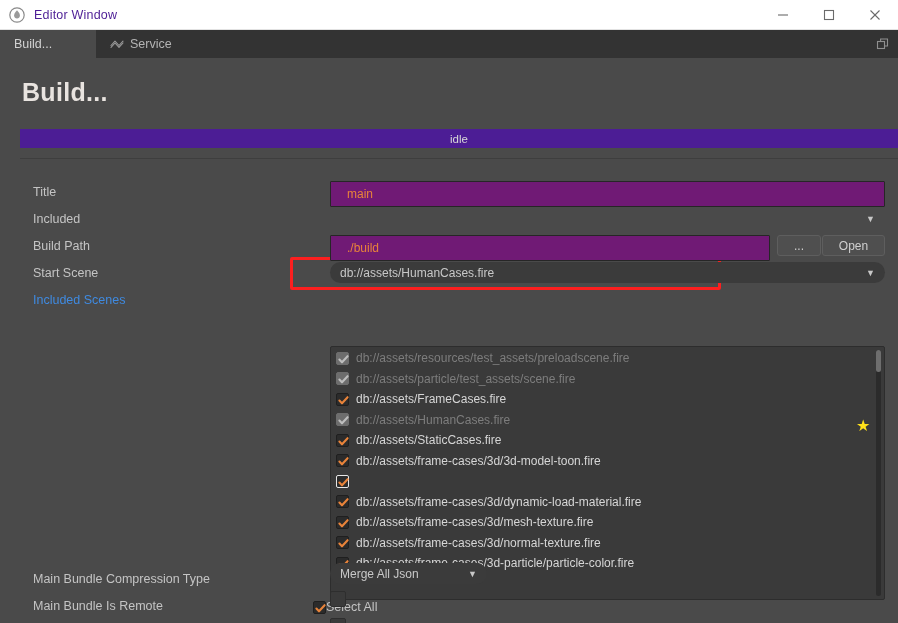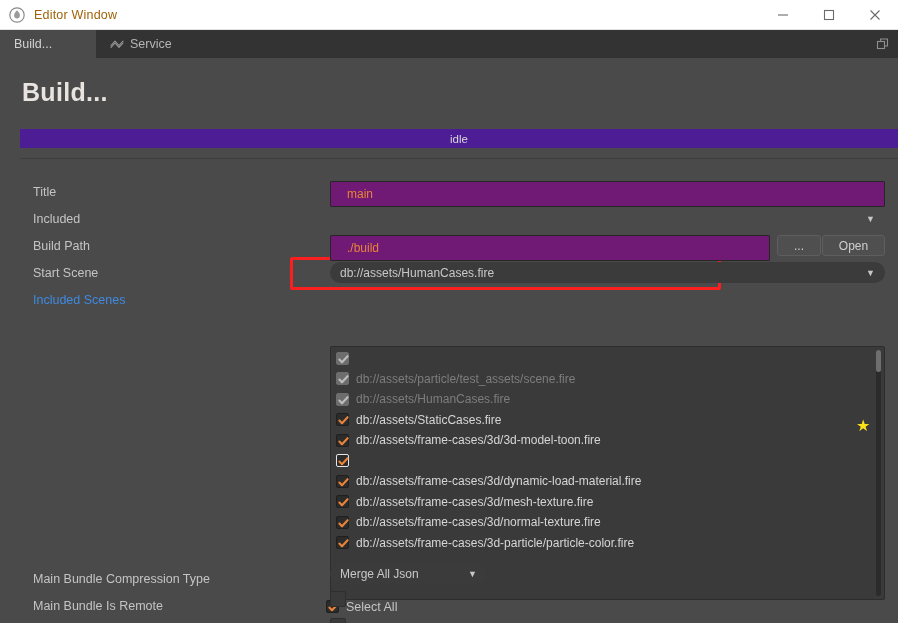--- a/index.html
+++ b/index.html
@@ -32,21 +32,21 @@
     border-bottom: 1px solid #e2e2e2;
   }
   .titlebar-icon {
     width: 22px; height: 22px;
     margin-left: 6px;
     display: flex; align-items: center; justify-content: center;
   }
   .titlebar-title {
     margin-left: 6px;
     font-size: 12.5px;
-    color: #a16207;
+    color: #4c1d95;
     letter-spacing: .2px;
     white-space: nowrap;
   }
   .titlebar-spacer { flex: 1 1 auto; }
   .win-btn {
     width: 46px; height: 29px;
     display: flex; align-items: center; justify-content: center;
     background: transparent;
     border: none;
   }
@@ -237,24 +237,23 @@
   .scrollbar-thumb {
     position: absolute;
     left: 0; top: 0;
     width: 5px; height: 22px;
     background: #6e6e6e;
     border-radius: 3px;
   }
 
   .select-all {
     position: absolute;
-    left: 326px; top: 542px;
-    display: flex;
-    align-items: flex-start;
-    gap: 7px;
+    left: 313px; top: 542px;
+    display: flex;
+    align-items: flex-end;
   }
   .select-all-text {
     font-size: 12.5px;
     color: #c4c4c4;
     white-space: nowrap;
   }
 
   .plain-cbx {
     position: absolute;
     width: 16px; height: 16px;
@@ -346,28 +345,37 @@
     <div class="row-label link" style="top:235px;">Included Scenes</div>
 
     <div class="scene-list">
       <div class="scene-rows" id="scene-rows">
           <div class="scene-row disabled">
             <span class="cbx disabled">
               <svg width="13" height="13" viewBox="0 0 13 13">
                 <path d="M2.4 6.6 L5 9.3 L10.6 3.2" fill="none" stroke="#bdbdbd" stroke-width="2.1" stroke-linecap="round" stroke-linejoin="round"></path>
               </svg>
             </span>
+            <span class="scene-row-text">db://assets/resources/test_assets/preloadscene.fire</span>
           </div>
           <div class="scene-row disabled">
             <span class="cbx disabled">
               <svg width="13" height="13" viewBox="0 0 13 13">
                 <path d="M2.4 6.6 L5 9.3 L10.6 3.2" fill="none" stroke="#bdbdbd" stroke-width="2.1" stroke-linecap="round" stroke-linejoin="round"></path>
               </svg>
             </span>
             <span class="scene-row-text">db://assets/particle/test_assets/scene.fire</span>
+          </div>
+          <div class="scene-row">
+            <span class="cbx">
+              <svg width="13" height="13" viewBox="0 0 13 13">
+                <path d="M2.4 6.6 L5 9.3 L10.6 3.2" fill="none" stroke="#e8833a" stroke-width="2.1" stroke-linecap="round" stroke-linejoin="round"></path>
+              </svg>
+            </span>
+            <span class="scene-row-text">db://assets/FrameCases.fire</span>
           </div>
           <div class="scene-row disabled">
             <span class="cbx disabled">
               <svg width="13" height="13" viewBox="0 0 13 13">
                 <path d="M2.4 6.6 L5 9.3 L10.6 3.2" fill="none" stroke="#bdbdbd" stroke-width="2.1" stroke-linecap="round" stroke-linejoin="round"></path>
               </svg>
             </span>
             <span class="scene-row-text">db://assets/HumanCases.fire</span>
           </div>
           <div class="scene-row">

